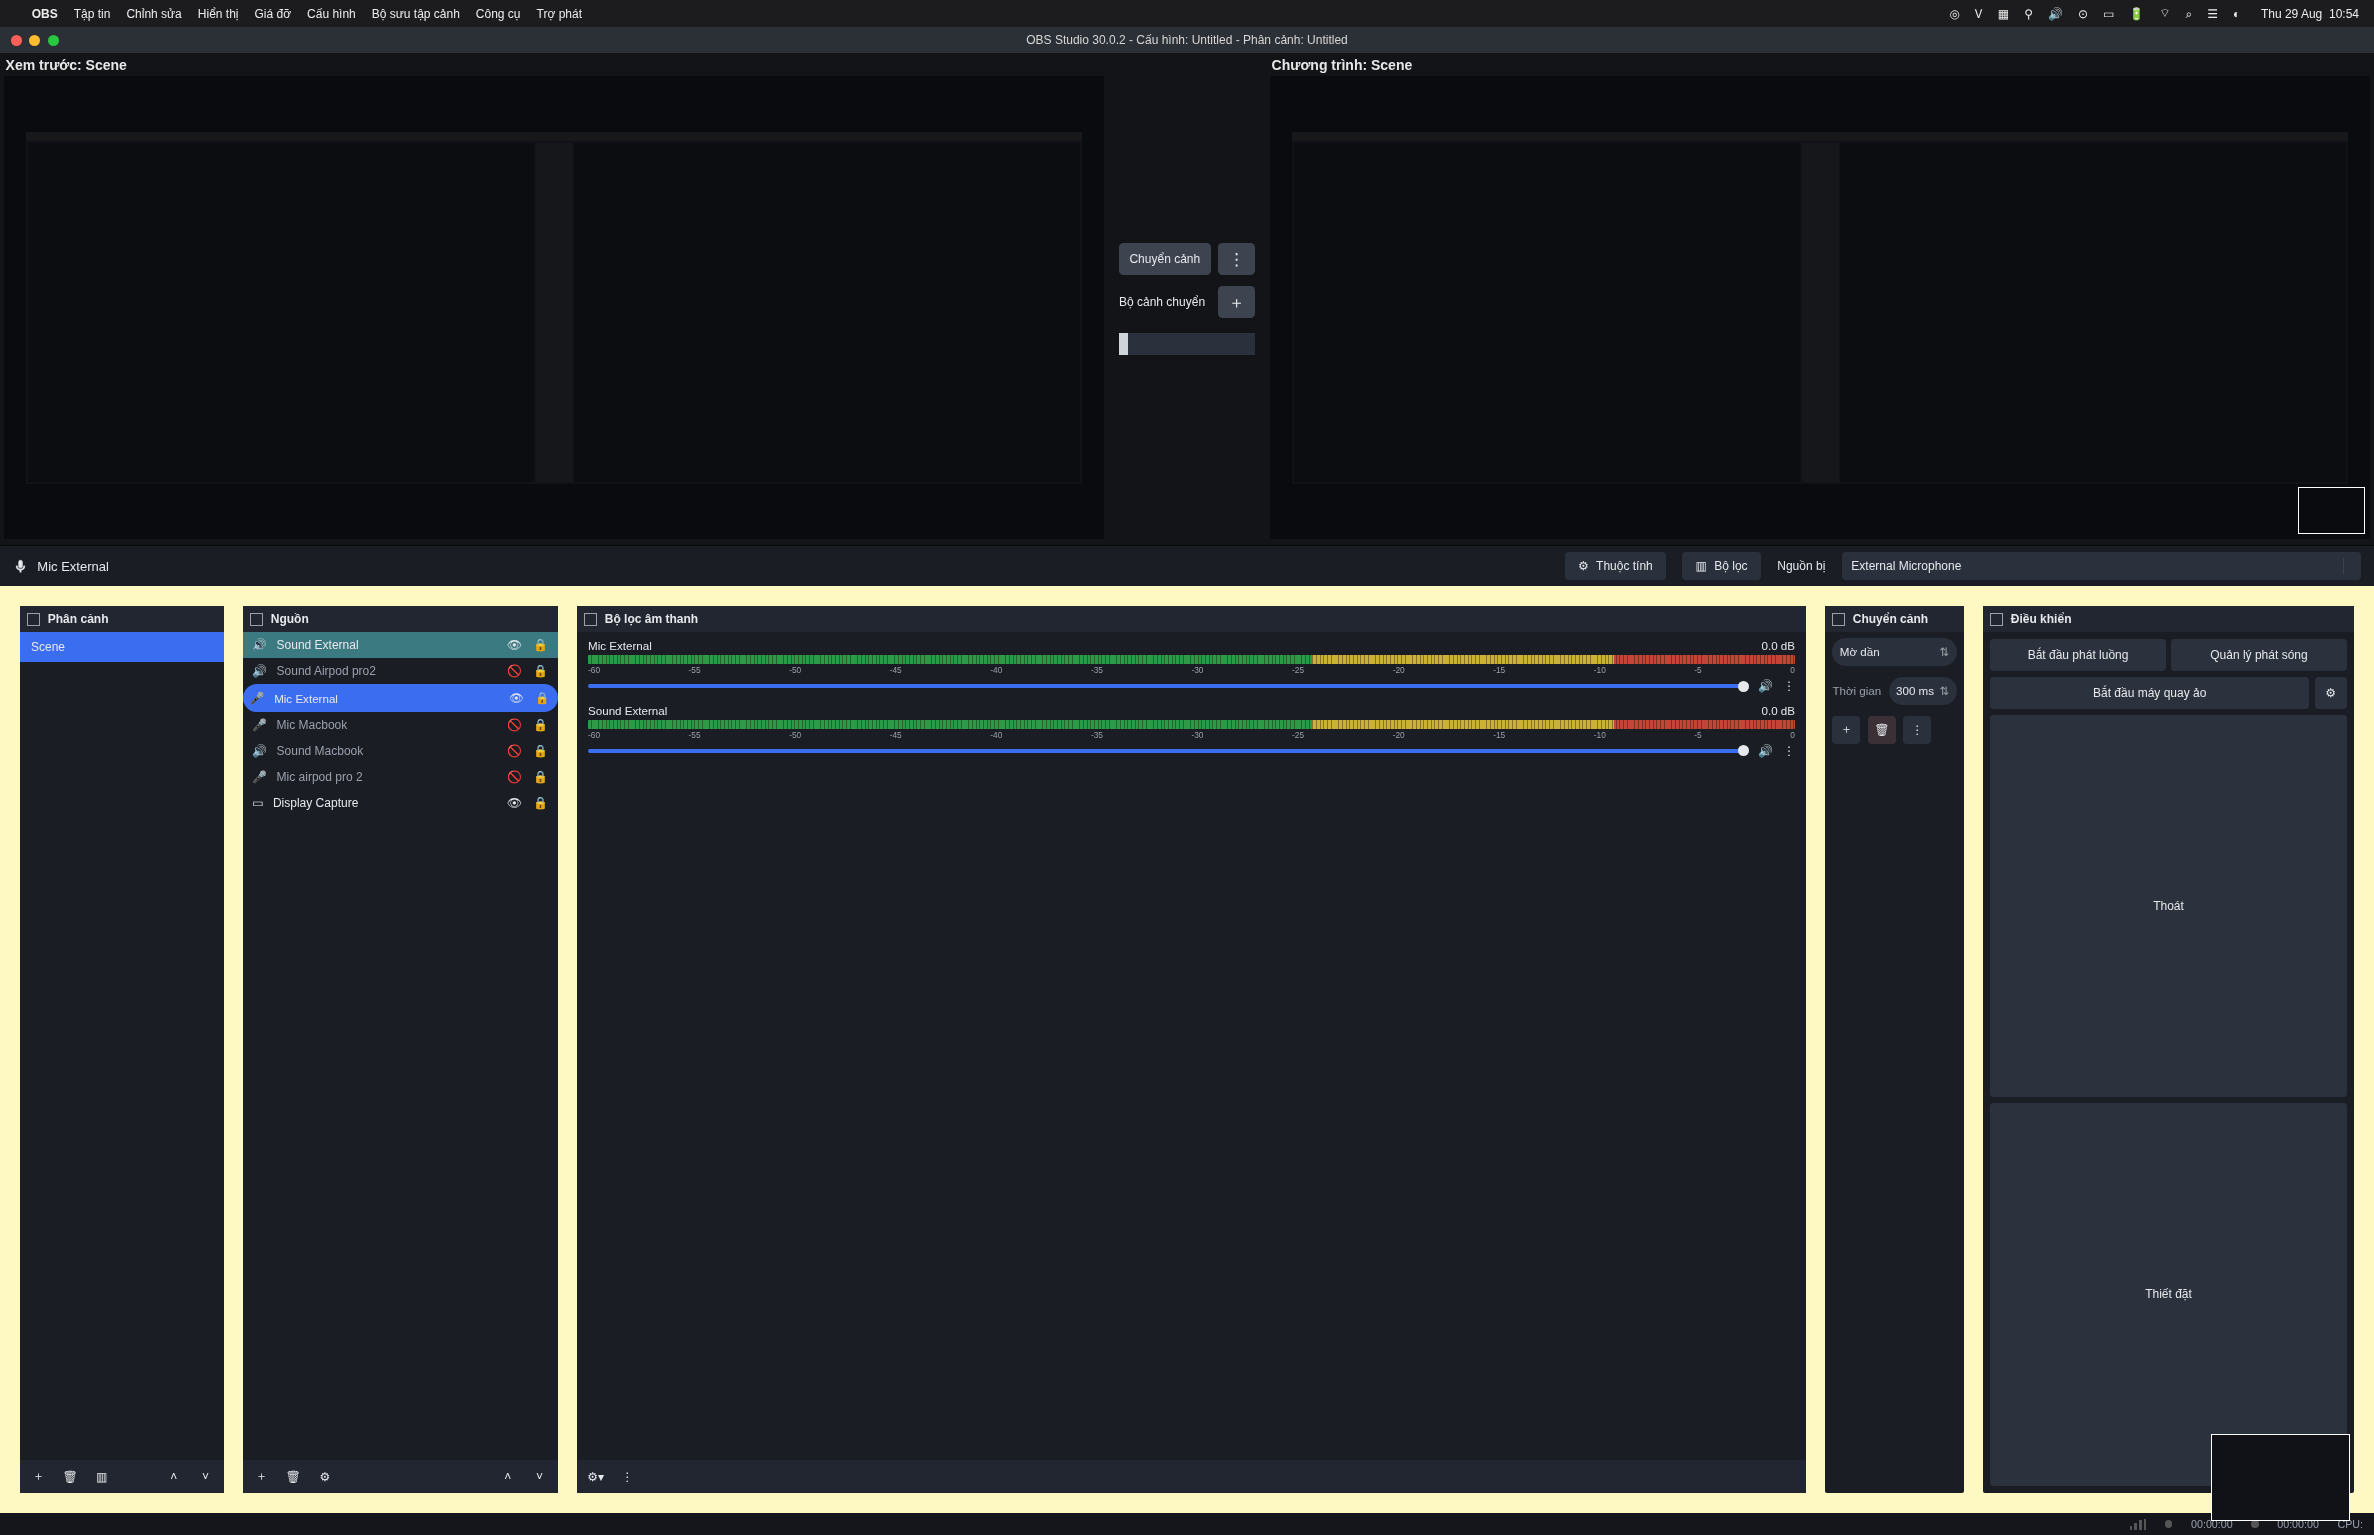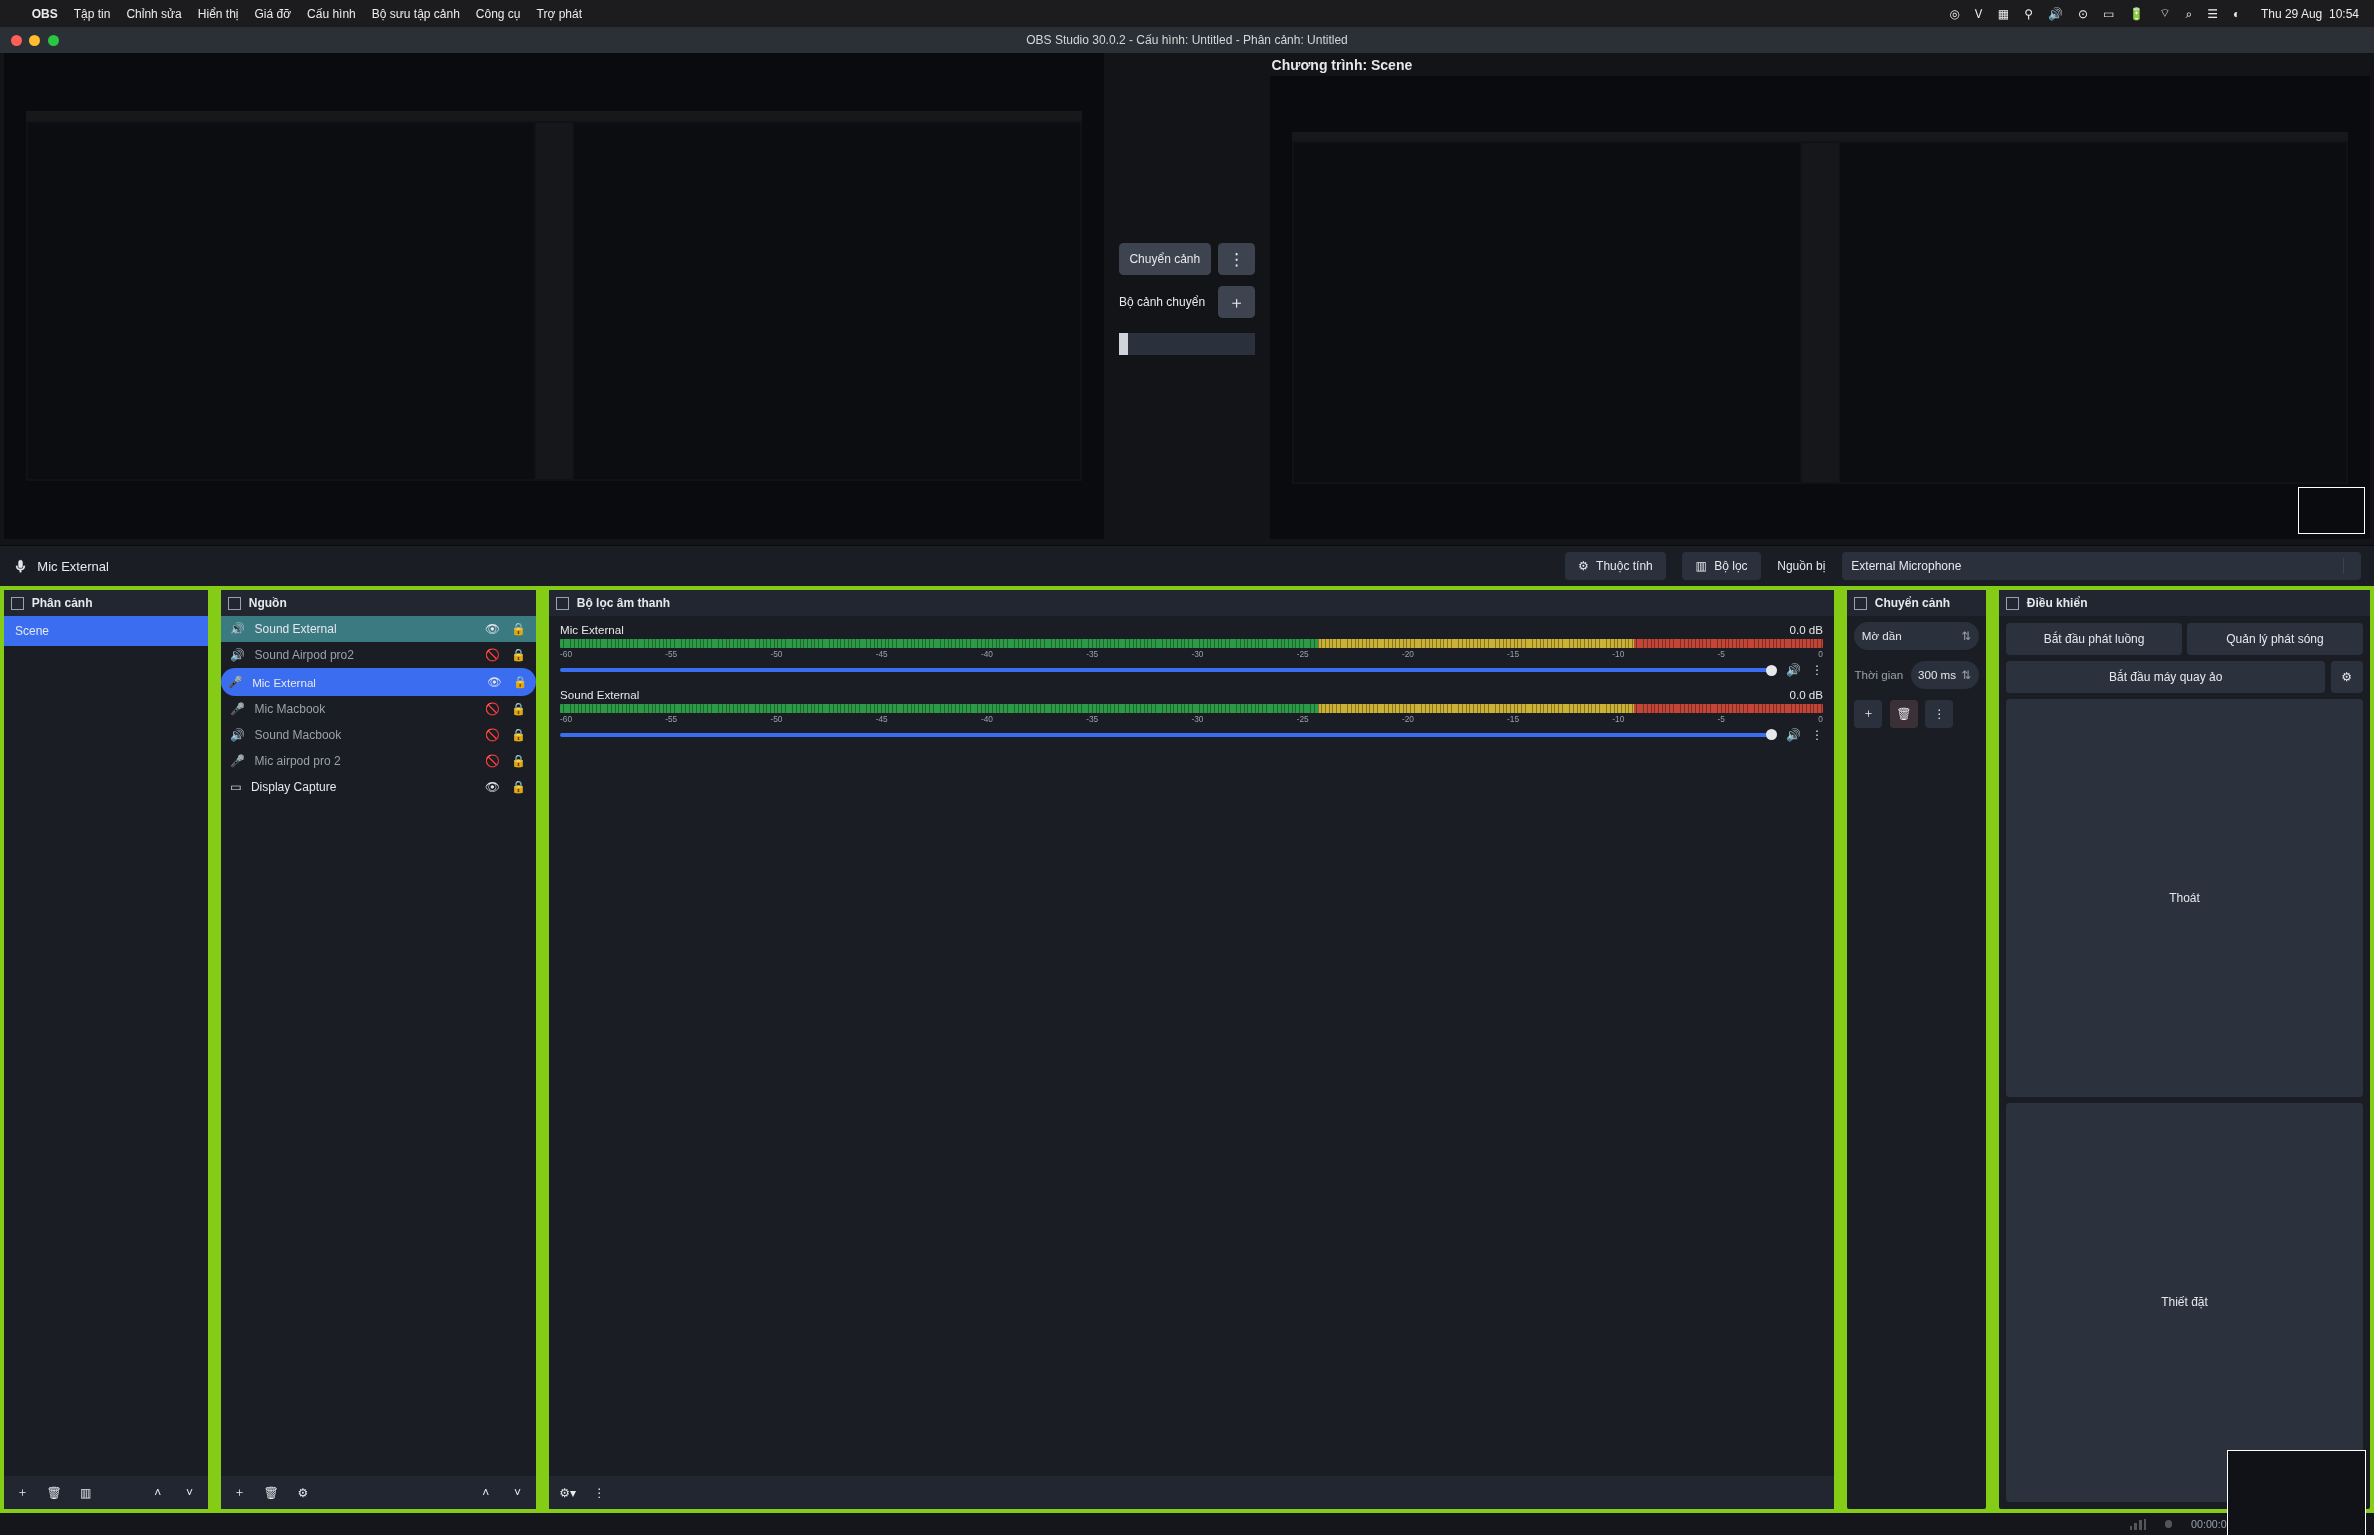--- a/index.html
+++ b/index.html
@@ -51,21 +51,21 @@
 .recursion .rprev{background:#0c0d10}
 .recursion .rmid{background:#15171b}
 
 
 .context{height:41px;background:var(--bg1);display:flex;align-items:center;gap:16.7px;padding:0 13px;border-top:0.9px solid #0a0a0a}
 .ctx-btn{height:28px;padding:0 13px;background:var(--bg3);border-radius:3.7px;display:flex;align-items:center;gap:7.4px}
 .ctx-select{flex:1;max-width:519px;height:28px;background:var(--bg3);border-radius:3.7px;padding:0 9.3px;display:flex;align-items:center;position:relative}
 .ctx-select::after{content:"";position:absolute;right:5.6px;top:5.6px;width:11px;height:16.7px;border-left:0.9px solid var(--stroke)}
 
 
-.docks{flex:1;display:grid;grid-template-columns:204px 315px 1fr 139px 371px;gap:13px;padding:4px;background:#84cc16;min-height:0}
+.docks{flex:1;display:grid;grid-template-columns:204px 315px 1fr 139px 371px;gap:19px;padding:20px;background:#fef9c3;min-height:0}
 .dock{background:var(--bg1);display:flex;flex-direction:column;min-height:0;border-radius:1.9px}
 .dock-hd{height:26px;display:flex;align-items:center;gap:7.4px;padding:0 7.4px;background:var(--bg2);font-weight:600;font-size:12px}
 .dock-hd .pop{width:13px;height:13px;border:0.9px solid var(--fg-dim)}
 .dock-body{flex:1;overflow:auto}
 .dock-ft{height:33px;background:var(--bg2);display:flex;align-items:center;gap:5.6px;padding:0 5.6px}
 .tbtn{width:26px;height:24px;border-radius:3.7px;display:flex;align-items:center;justify-content:center;background:transparent}
 
 
 .scene-item{height:30px;display:flex;align-items:center;padding:0 11px}
 .scene-item.active{background:var(--accent)}
@@ -154,20 +154,21 @@
     <div class="traffic">
       <b class="r"></b>
       <b class="y"></b>
       <b class="g"></b>
     </div>
     <div class="obs-title">OBS Studio 30.0.2 - Cấu hình: Untitled - Phân cảnh: Untitled</div>
   </div>
 
   <div class="studio">
     <div class="pane">
+      <div class="pane-label">Xem trước: Scene</div>
       <div class="pane-canvas">
         <div class="recursion">
             <div class="rtop"></div>
             <div class="rbody">
               <div class="rprev"></div>
               <div class="rmid"></div>
               <div class="rprev"></div>
             </div>
           </div>
       </div>

